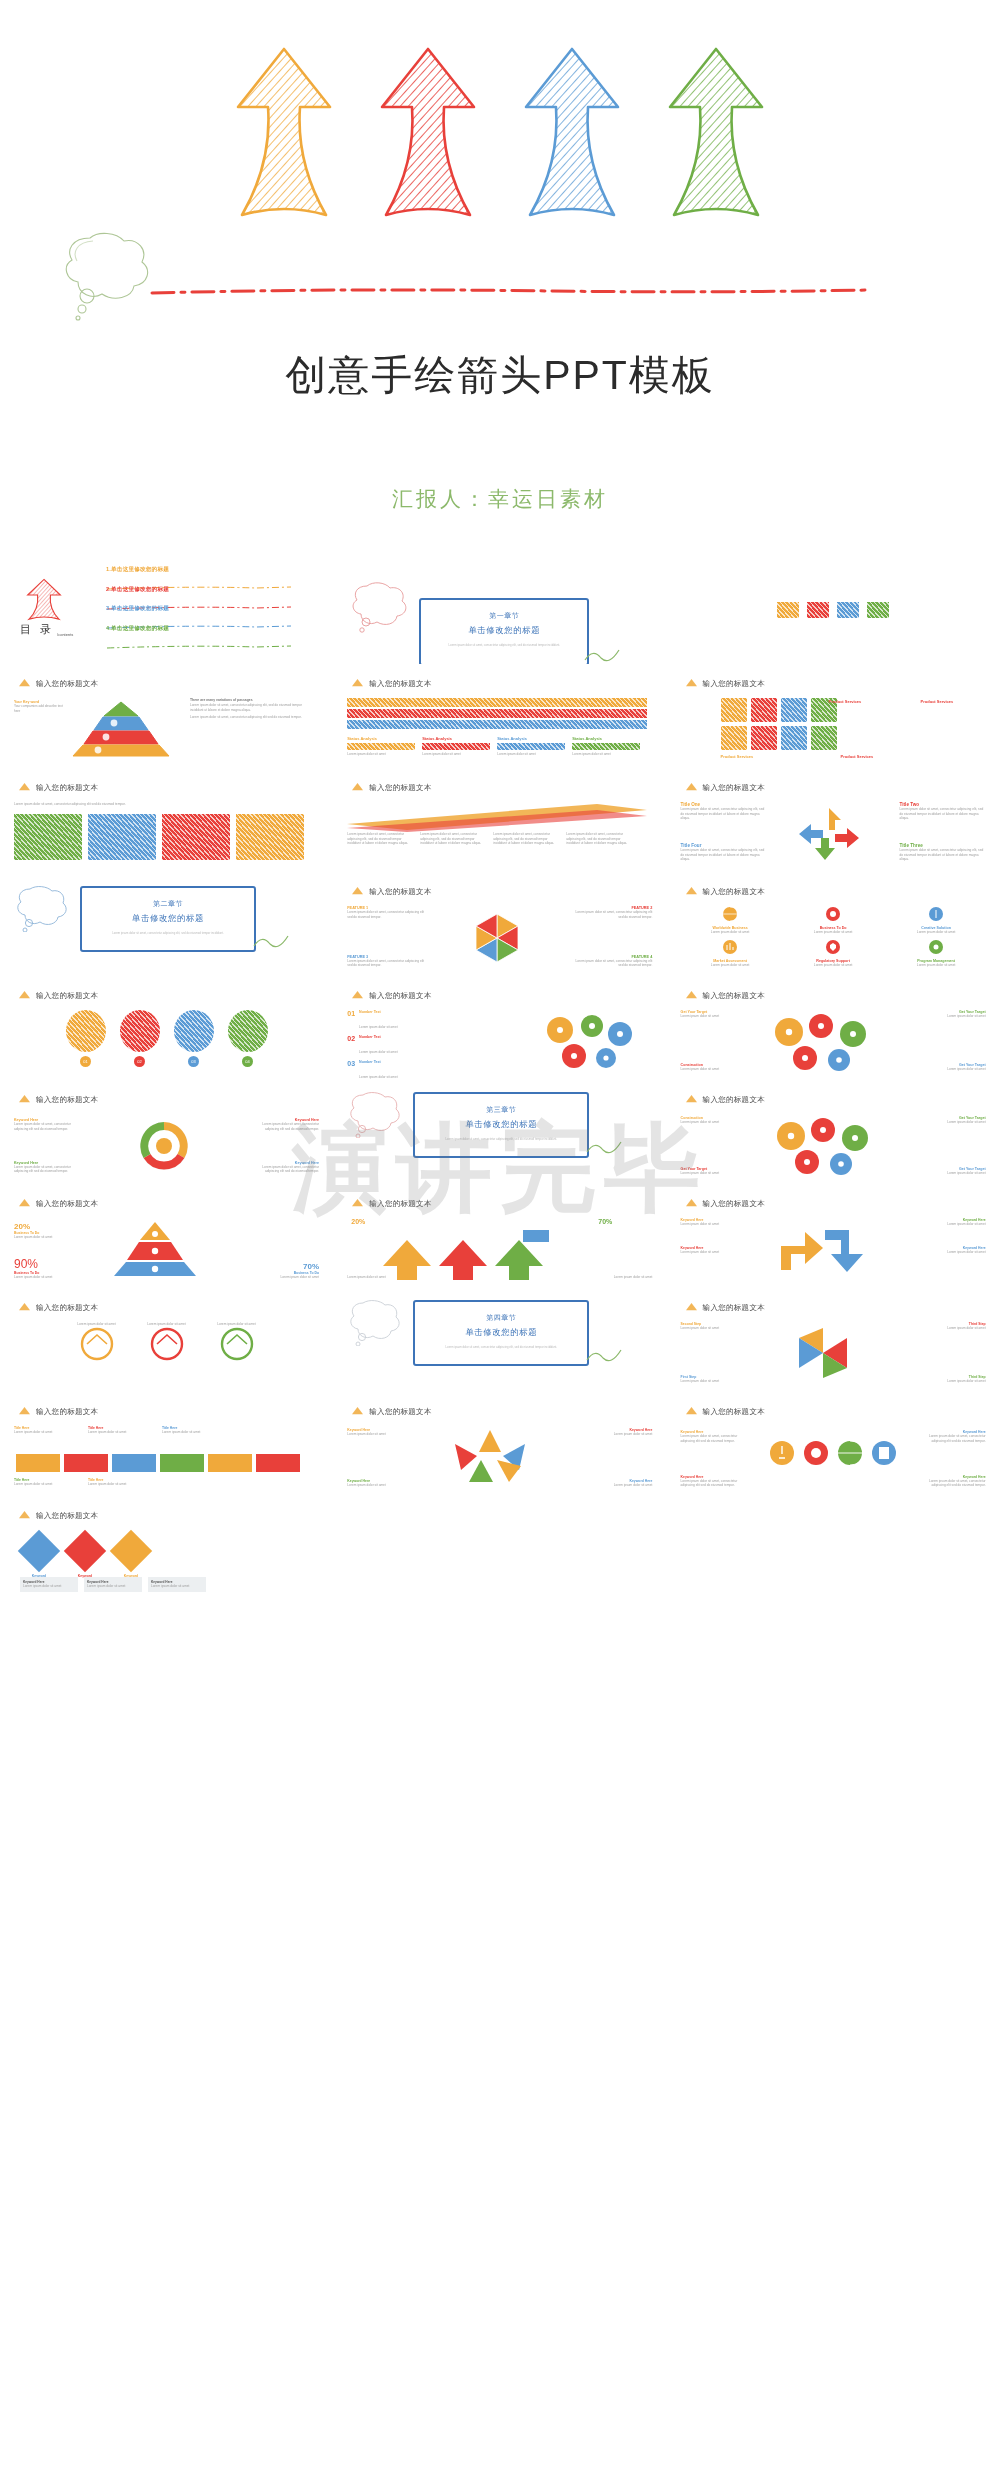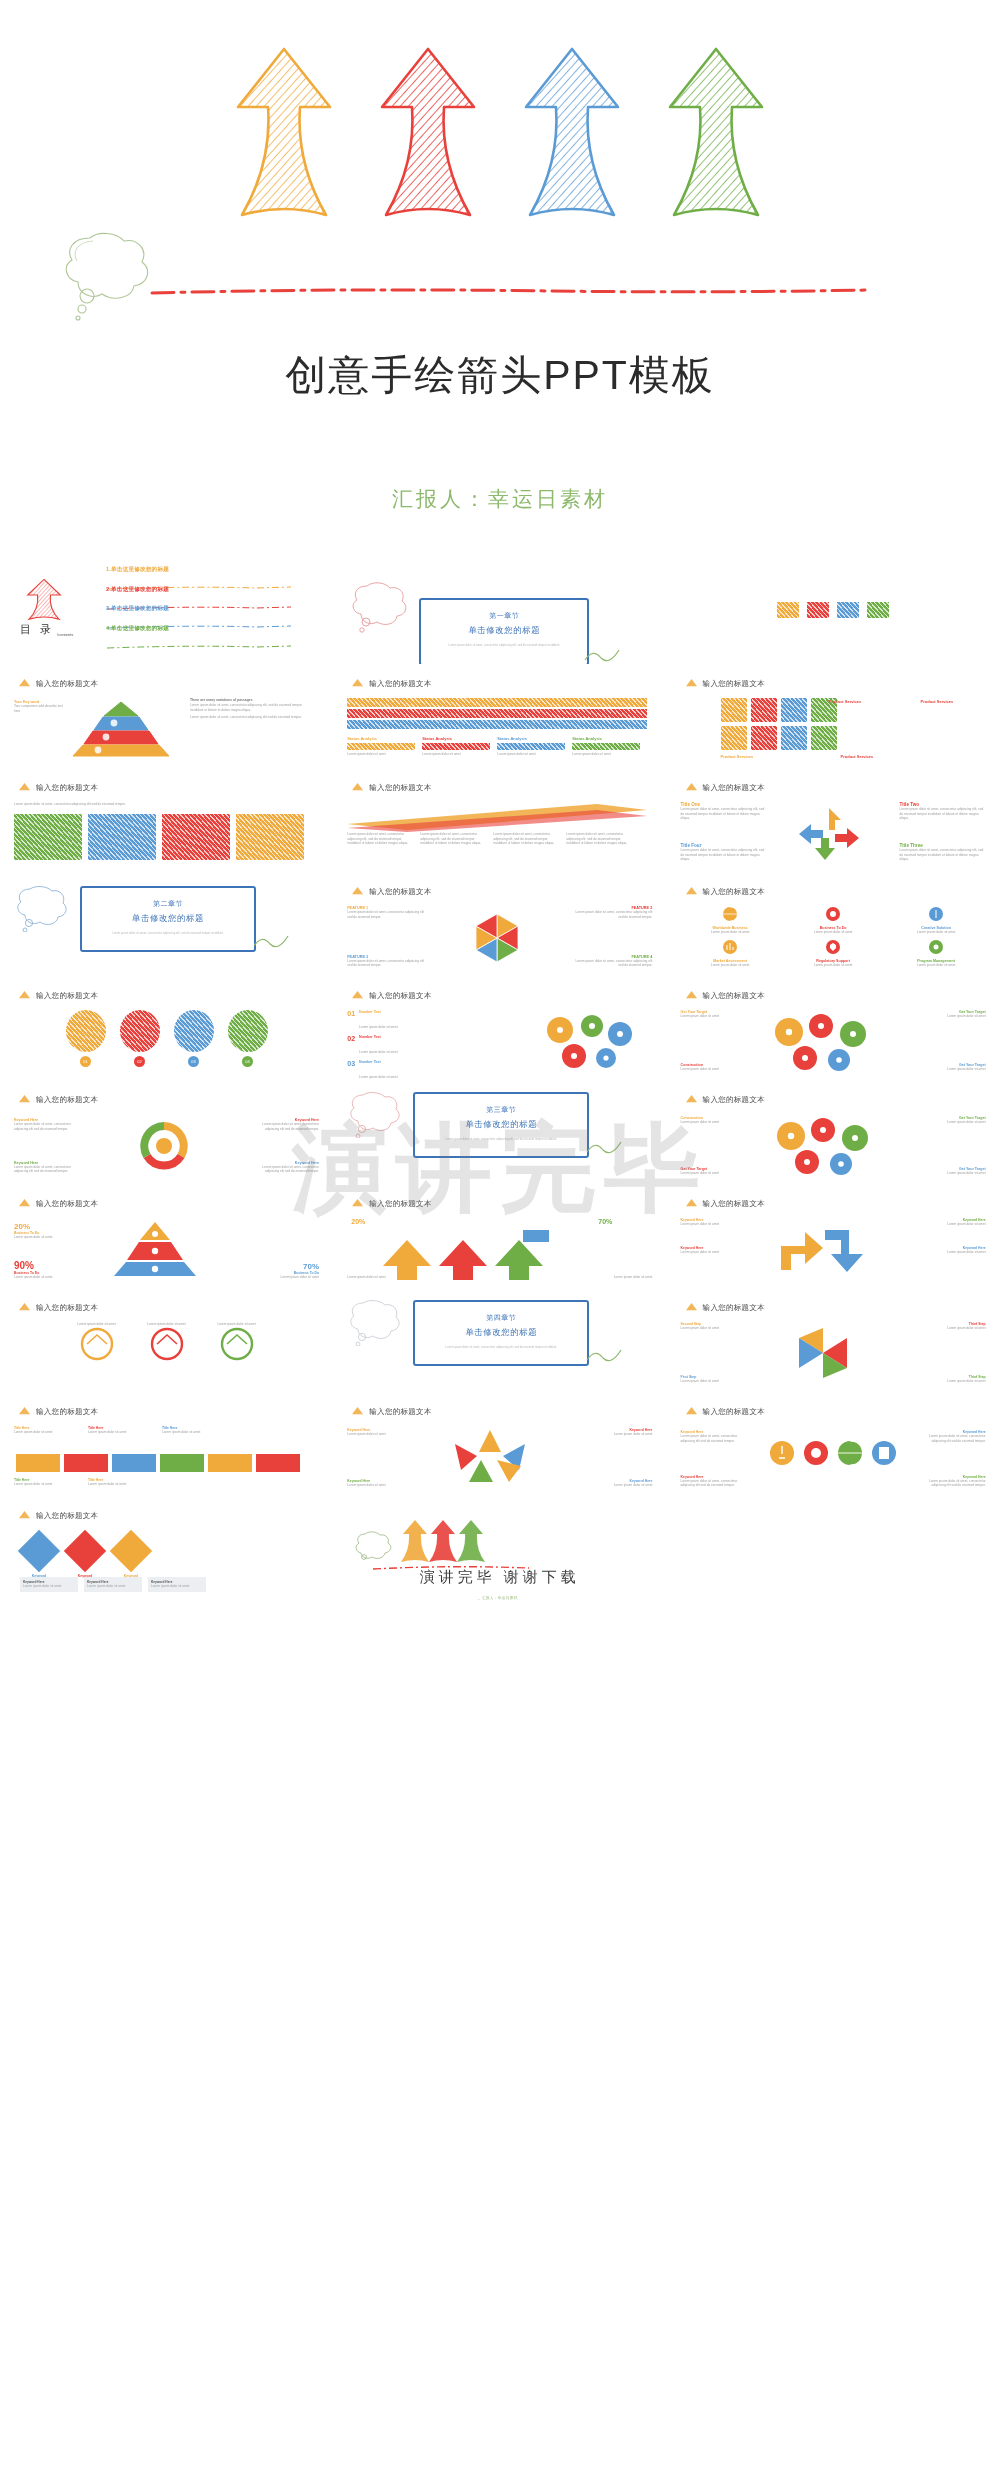--- a/index.html
+++ b/index.html
@@ -722,21 +722,21 @@
         </svg>
       <span class="ttl">输入您的标题文本</span>
     </div>
     <div class="sl-body">
       <div style="position:absolute;left:0;top:4px;width:66px;">
         <div style="color:#f0a93b;font-size:8px;font-weight:bold;">20%</div>
         <div class="lbl-b" style="color:#f0a93b;font-size:3.4px;">Business To Do</div>
         <div class="tiny">Lorem ipsum dolor sit amet</div>
       </div>
       <div style="position:absolute;left:0;bottom:0;width:66px;">
-        <div style="color:#e8403a;font-size:10px;font-weight:bold;">90%</div>
+        <div style="color:#e8403a;font-size:12px;font-weight:normal;">90%</div>
         <div class="lbl-b" style="color:#e8403a;font-size:3.4px;">Business To Do</div>
         <div class="tiny">Lorem ipsum dolor sit amet</div>
       </div>
       <div style="position:absolute;right:0;bottom:0;width:66px;text-align:right;">
         <div style="color:#5b9bd5;font-size:8px;font-weight:bold;">70%</div>
         <div class="lbl-b" style="color:#5b9bd5;font-size:3.4px;">Business To Do</div>
         <div class="tiny">Lorem ipsum dolor sit amet</div>
       </div>
       <svg style="position:absolute;left:86px;top:2px;" width="110" height="58" viewBox="0 0 110 58">
         <path d="M55 2 L70 20 L40 20 Z" fill="#f0a93b"></path>
@@ -1046,36 +1046,15 @@
           <div class="tiny">Lorem ipsum dolor sit amet</div>
         </div>
         <div style="width:58px;background:#eceff1;padding:3px;">
           <div class="lbl-b" style="font-size:3.2px;color:#555;">Keyword Here</div>
           <div class="tiny">Lorem ipsum dolor sit amet</div>
         </div>
       </div>
     </div>
   </div>
 
-  <div class="slide">
-    <div class="sl-body" style="top:16px;">
-      <svg style="position:absolute;left:6px;top:18px;" width="40" height="32" viewBox="0 0 40 32">
-        <g fill="none" stroke="#9ab87d" stroke-width=".8">
-          <path d="M12 4 C5 4 3 10 6 13 C1 16 3 22 8 23 C8 27 14 30 19 27 C24 30 31 28 32 23 C38 22 40 16 35 13 C37 8 32 4 27 5 C23 1 16 1 12 4Z"></path>
-          <circle cx="11" cy="27" r="2.4"></circle>
-        </g>
-      </svg>
-      <svg style="position:absolute;left:52px;top:6px;" width="90" height="46" viewBox="0 0 90 46">
-        <path d="M16 2 L28 16 L22 16 Q21 32 30 44 Q16 40 2 44 Q11 32 10 16 L4 16 Z" fill="#f0a93b" opacity=".9"></path>
-        <path d="M44 2 L56 16 L50 16 Q49 32 58 44 Q44 40 30 44 Q39 32 38 16 L32 16 Z" fill="#e8403a" opacity=".9"></path>
-        <path d="M72 2 L84 16 L78 16 Q77 32 86 44 Q72 40 58 44 Q67 32 66 16 L60 16 Z" fill="#6fae46" opacity=".9"></path>
-      </svg>
-      <svg style="position:absolute;left:24px;top:52px;" width="160" height="8">
-        <path d="M2 5 Q80 1 158 4" fill="none" stroke="#e8403a" stroke-width="1.4" stroke-dasharray="8 3 2 3"></path>
-      </svg>
-      <div class="end-title" style="position:absolute;left:0;right:0;top:56px;">演讲完毕  谢谢下载</div>
-      <div class="end-sub" style="position:absolute;left:0;right:0;top:78px;">汇报人：幸运日素材</div>
-      <div class="end-sub2" style="position:absolute;left:0;right:0;top:84px;">Fresh business general template</div>
-    </div>
-  </div>
 
   <div class="slide"></div>
 </div>
 
 </body></html>

